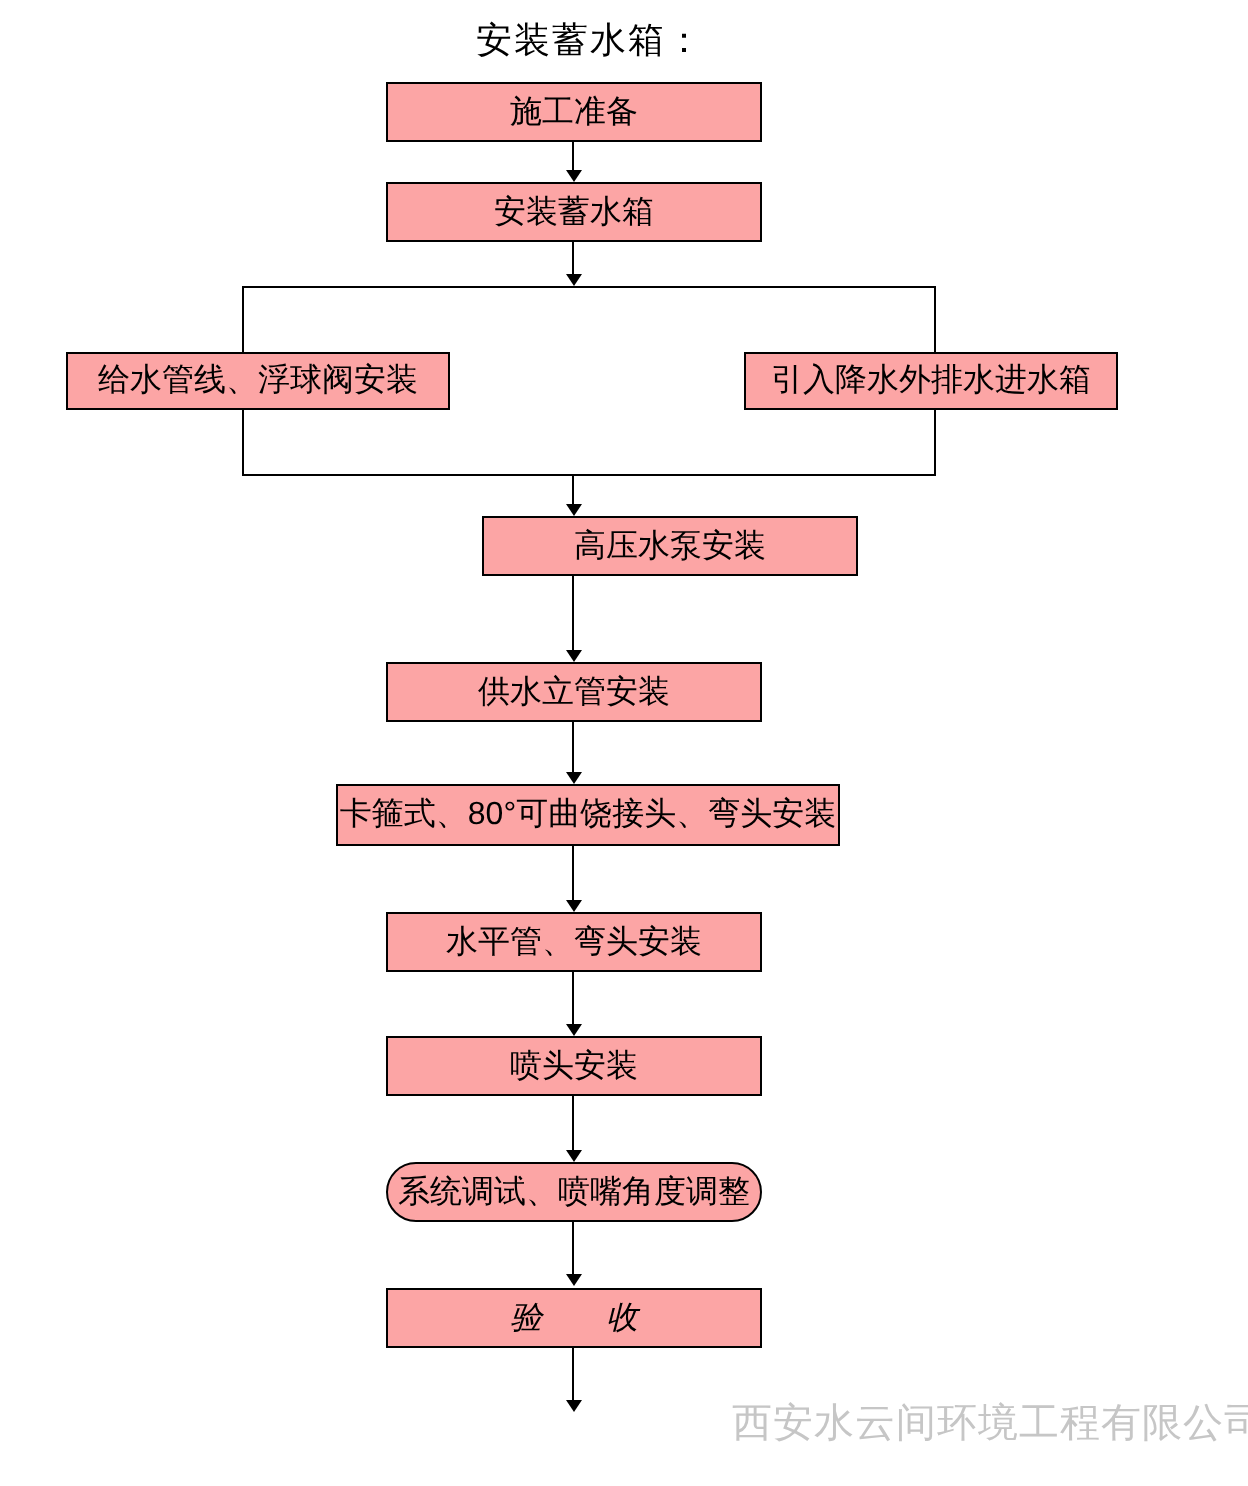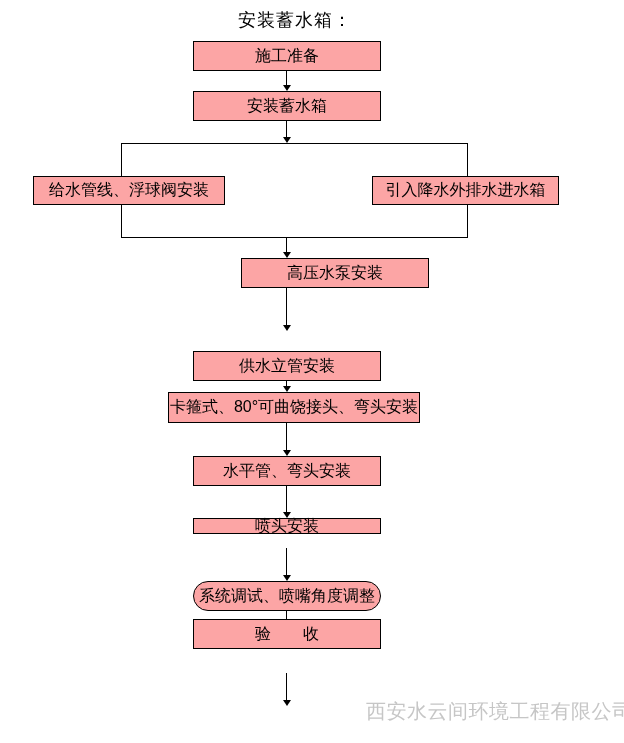--- a/index.html
+++ b/index.html
@@ -73,26 +73,26 @@
     color: #c6c6c6;
     white-space: nowrap;
     z-index: 4;
   }
   
   .n-prep      { left: 193px; top: 41px;  width: 188px; height: 30px; }
   .n-tank      { left: 193px; top: 91px;  width: 188px; height: 30px; }
   .n-pipeline  { left: 33px;  top: 176px; width: 192px; height: 29px; }
   .n-rain      { left: 372px; top: 176px; width: 187px; height: 29px; }
   .n-pump      { left: 193px; top: 258px; width: 188px; height: 30px; margin-left: 48px; }
-  .n-riser     { left: 193px; top: 331px; width: 188px; height: 30px; margin-top: 20px; }
+  .n-riser     { left: 193px; top: 331px; width: 188px; height: 30px; }
   .n-joint     { left: 168px; top: 392px; width: 252px; height: 31px; }
   .n-tee       { left: 193px; top: 456px; width: 188px; height: 30px; }
-  .n-nozzle    { left: 193px; top: 518px; width: 188px; height: 16px; }
+  .n-nozzle    { left: 193px; top: 518px; width: 188px; height: 30px; }
   .n-debug     { left: 193px; top: 581px; width: 188px; height: 30px; border-radius: 15px; }
-  .n-accept    { left: 193px; top: 619px; width: 188px; height: 30px; }
+  .n-accept    { left: 193px; top: 644px; width: 188px; height: 30px; font-style: italic; }
   .n-trial     { left: 191px; top: 706px; width: 190px; height: 29px; }
   
   .a1  { top: 71px;  height: 20px; }
   .a2  { top: 121px; height: 22px; }
   .a3  { top: 238px; height: 20px; }
   .a4  { top: 288px; height: 43px; }
   .a5  { top: 361px; height: 31px; }
   .a6  { top: 423px; height: 33px; }
   .a7  { top: 486px; height: 32px; }
   .a8  { top: 548px; height: 33px; }

